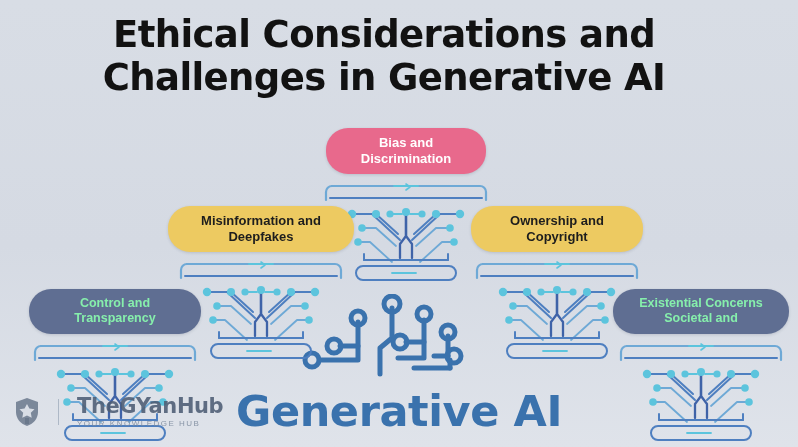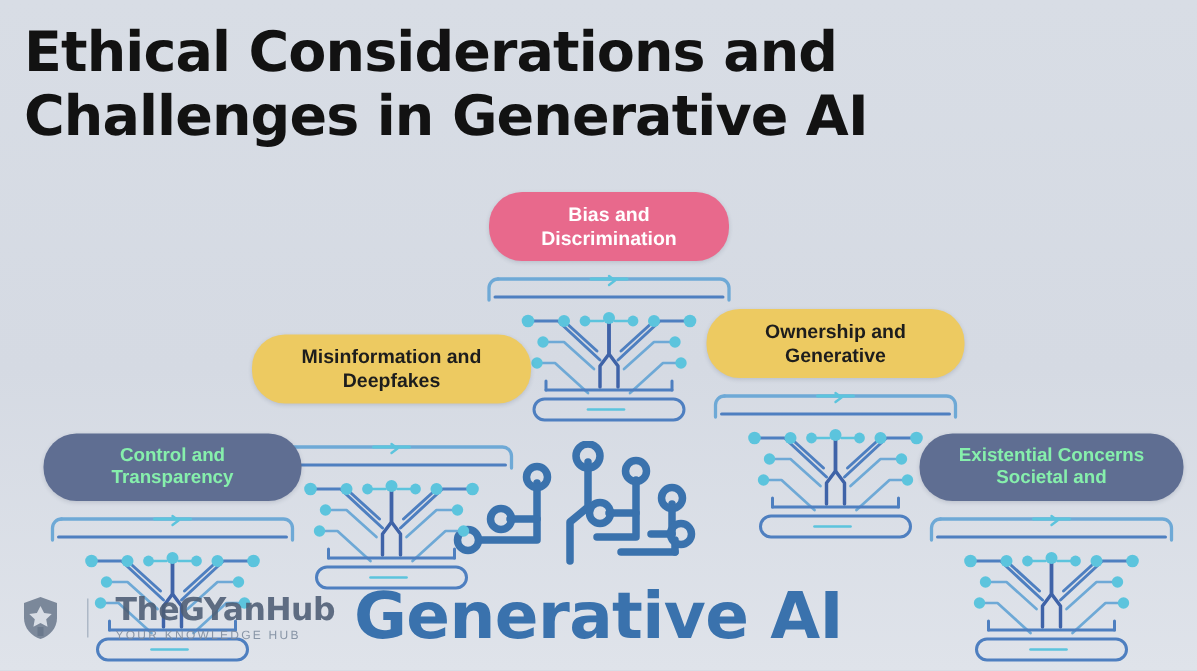--- a/index.html
+++ b/index.html
@@ -17,23 +17,23 @@
     position: relative;
     width: 798px;
     height: 447px;
     background: linear-gradient(180deg, #d8dde5 0%, #d5dae3 55%, #dfe3ea 100%);
   }
 
   
   .title-block {
     position: absolute;
     top: 14px;
-    left: 16px;
+    left: 0;
     width: 768px;
-    text-align: left;
+    text-align: center;
     line-height: 1.16;
     z-index: 30;
   }
   .title-line {
     display: block;
     font-family: "DejaVu Sans", sans-serif;
     font-size: 37px;
     font-weight: 700;
     letter-spacing: -0.6px;
     color: #121212;
@@ -67,21 +67,21 @@
     margin: -4px auto 0 auto;
     display: block;
     z-index: 21;
   }
 
   
   #node-bias            { left: 318px; top: 128px; width: 176px; }
   #node-bias .badge     { font-size: 13px; width: 160px; margin: 0 auto; }
 
   #node-misinformation      { left: 166px; top: 206px; width: 190px; }
-  #node-misinformation .badge { font-size: 13px; width: 186px; margin: 17px auto; }
+  #node-misinformation .badge { font-size: 13px; width: 186px; margin: 0 auto; }
 
   #node-ownership       { left: 462px; top: 206px; width: 190px; }
   #node-ownership .badge{ font-size: 13px; width: 172px; margin: 0 auto; }
 
   #node-control         { left: 22px; top: 289px; width: 186px; }
   #node-control .badge  { font-size: 12.5px; width: 172px; margin: 0 auto; }
 
   #node-societal        { left: 608px; top: 289px; width: 186px; }
   #node-societal .badge { font-size: 12.5px; width: 176px; margin: 0 auto; }
 
@@ -240,21 +240,21 @@
         <circle cx="40" cy="72" r="3.8"></circle>
           <circle cx="136" cy="72" r="3.8"></circle>
         <circle cx="88" cy="42" r="4"></circle>
       </g>
     </svg>
   </div>
 
   <div class="node" id="node-ownership">
     <div class="badge amber">
       <span class="badge-line">Ownership and</span>
-      <span class="badge-line">Generative</span>
+      <span class="badge-line">Copyright</span>
     </div>
     <svg class="chip" width="176" height="116" viewBox="0 0 176 116">
       <g fill="none" stroke-linecap="round" stroke-linejoin="round">
         <path d="M14 16 h148 a6 6 0 0 1 6 6 v8" stroke="#6ea9d6" stroke-width="2.2"></path>
         <path d="M14 16 a6 6 0 0 0 -6 6 v8" stroke="#6ea9d6" stroke-width="2.2"></path>
         <path d="M12 28 h152" stroke="#4e7fc0" stroke-width="2"></path>
         <path d="M76 16 h24" stroke="#5cc4dd" stroke-width="2"></path>
         <path d="M88 14 l4 3 -4 3" stroke="#5cc4dd" stroke-width="1.6"></path>
         <path d="M88 42 v24 l-6 8 v14" stroke="#3f63a8" stroke-width="2.3"></path>
         <path d="M88 42 v24 l6 8 v14" stroke="#3f63a8" stroke-width="2.3"></path>

